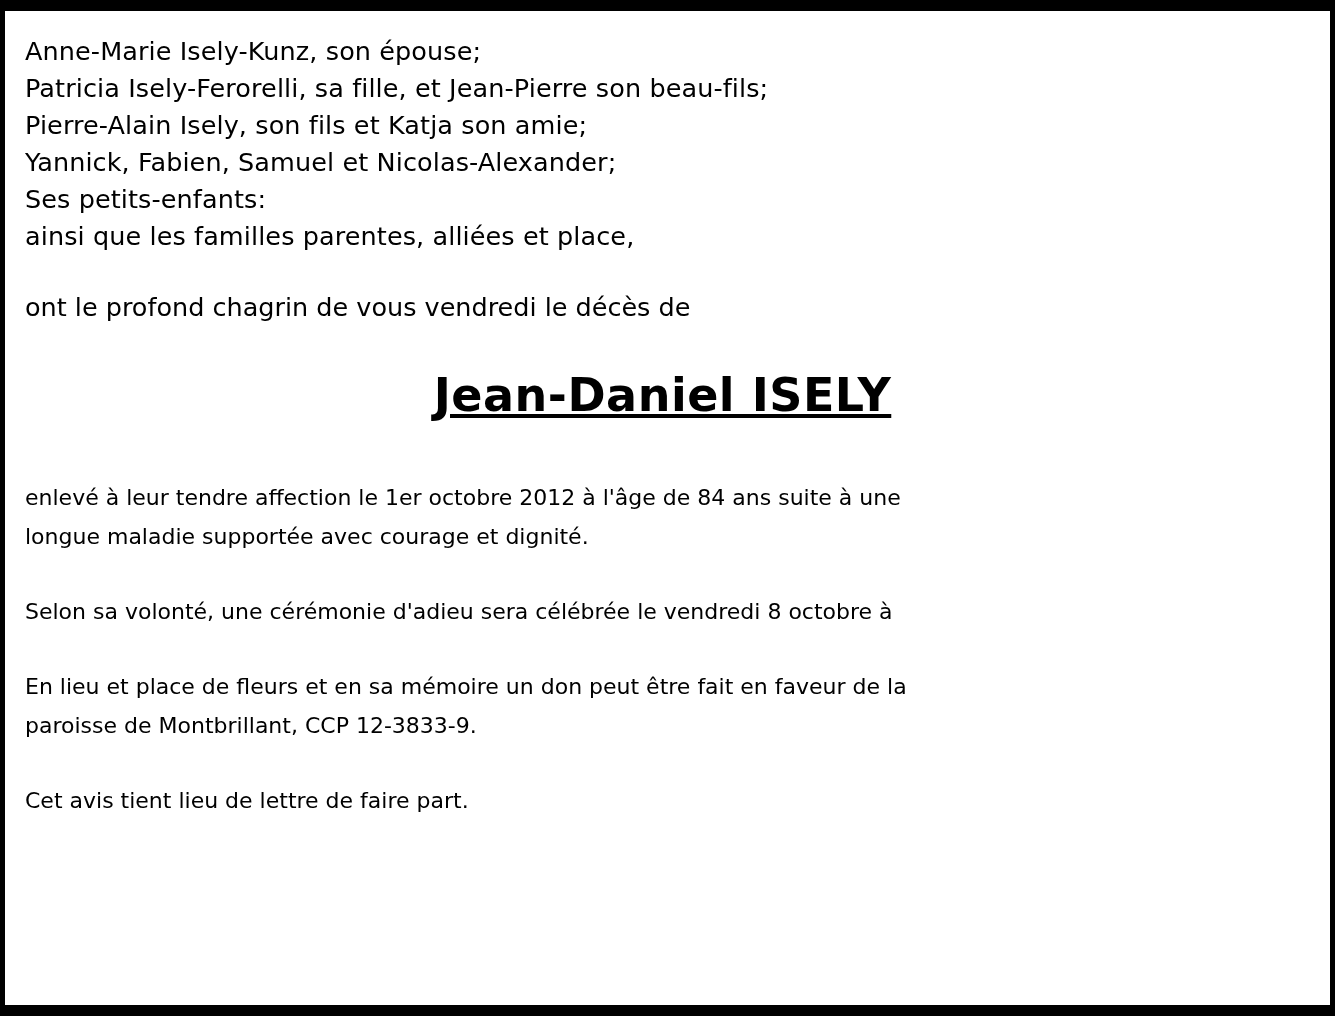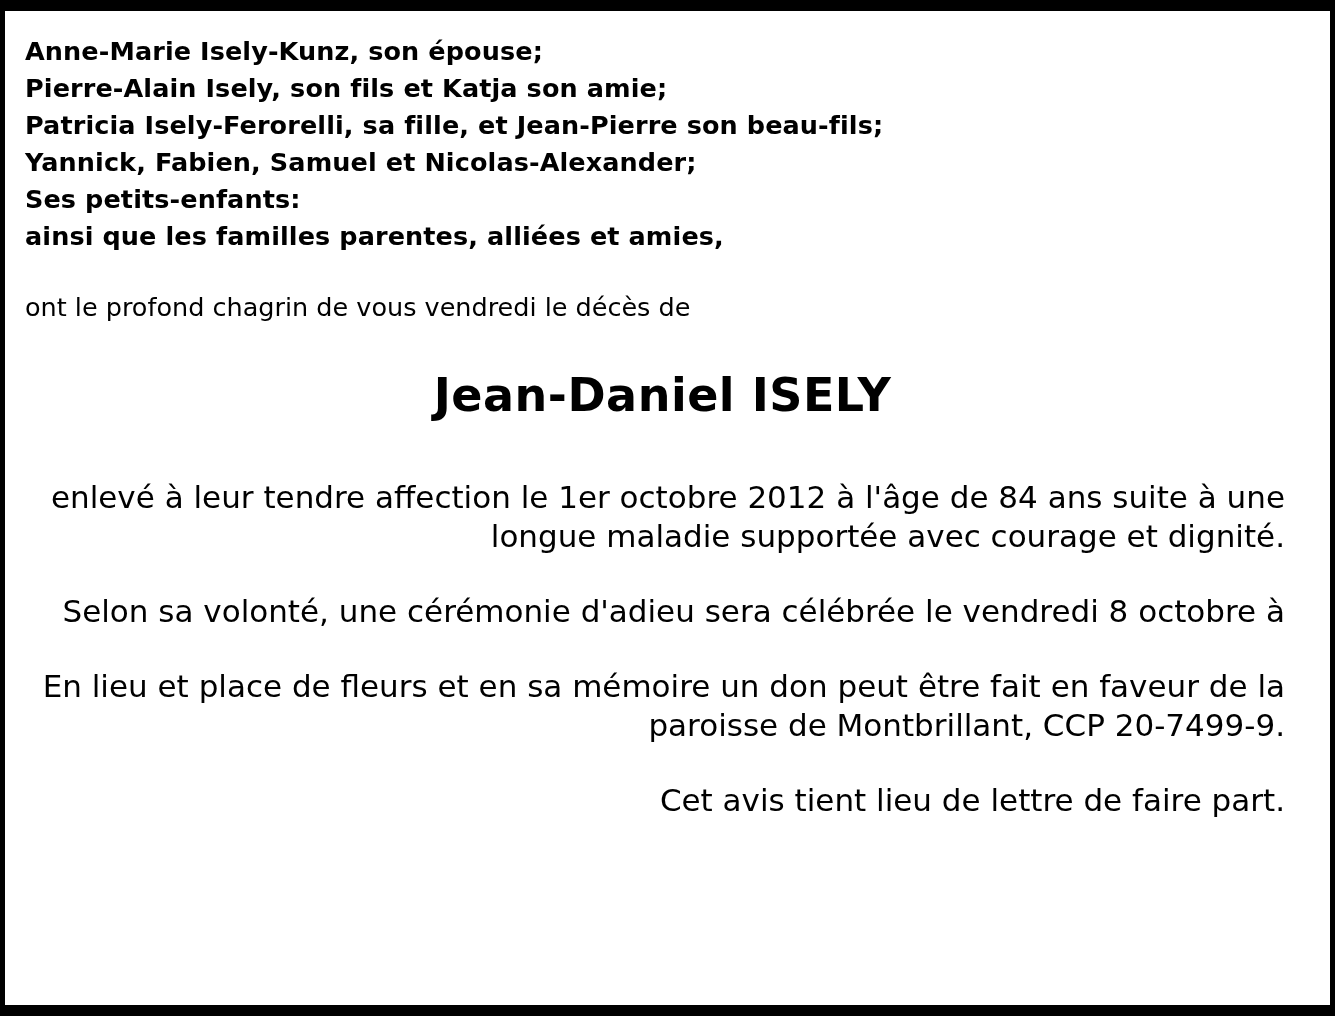--- a/index.html
+++ b/index.html
@@ -29,66 +29,65 @@
     padding: 22px 0 0 20px;
     box-sizing: border-box;
   }
   .block {
     font-size: 25.5px;
     line-height: 37px;
     letter-spacing: 0.1px;
   }
   .block .line {
     white-space: pre;
-    font-weight: bold;
   }
   .spacer-md {
     height: 34px;
   }
   .announce {
     font-size: 25.5px;
     line-height: 37px;
   }
   .name {
     text-align: center;
     font-size: 46px;
     font-weight: bold;
     letter-spacing: 0.5px;
     margin: 42px 12px 0 0;
     padding-right: 18px;
+    text-decoration: underline;
   }
   .para {
-    font-size: 31px;
+    font-size: 22px;
     line-height: 39px;
     max-width: 1260px;
-    text-align: right;
   }
   .para .line {
     white-space: pre;
   }
   .gap {
     height: 36px;
   }
   .gap-after-name {
     height: 56px;
   }
 </style>
 </head>
 <body>
 
 <div class="notice">
   <div class="inner">
 
     <div class="block">
       <div class="line">Anne-Marie Isely-Kunz, son épouse;</div>
+      <div class="line">Patricia Isely-Ferorelli, sa fille, et Jean-Pierre son beau-fils;</div>
       <div class="line">Pierre-Alain Isely, son fils et Katja son amie;</div>
-      <div class="line">Patricia Isely-Ferorelli, sa fille, et Jean-Pierre son beau-fils;</div>
       <div class="line">Yannick, Fabien, Samuel et Nicolas-Alexander;</div>
       <div class="line">Ses petits-enfants:</div>
-      <div class="line">ainsi que les familles parentes, alliées et amies,</div>
+      <div class="line">ainsi que les familles parentes, alliées et place,</div>
     </div>
 
     <div class="spacer-md"></div>
 
     <div class="announce">ont le profond chagrin de vous vendredi le décès de</div>
 
     <div class="name">Jean-Daniel ISELY</div>
 
     <div class="gap-after-name"></div>
 
@@ -100,21 +99,21 @@
     <div class="gap"></div>
 
     <div class="para">
       <div class="line">Selon sa volonté, une cérémonie d'adieu sera célébrée le vendredi 8 octobre à</div>
     </div>
 
     <div class="gap"></div>
 
     <div class="para">
       <div class="line">En lieu et place de fleurs et en sa mémoire un don peut être fait en faveur de la</div>
-      <div class="line">paroisse de Montbrillant, CCP 20-7499-9.</div>
+      <div class="line">paroisse de Montbrillant, CCP 12-3833-9.</div>
     </div>
 
     <div class="gap"></div>
 
     <div class="para">
       <div class="line">Cet avis tient lieu de lettre de faire part.</div>
     </div>
 
   </div>
 </div>

